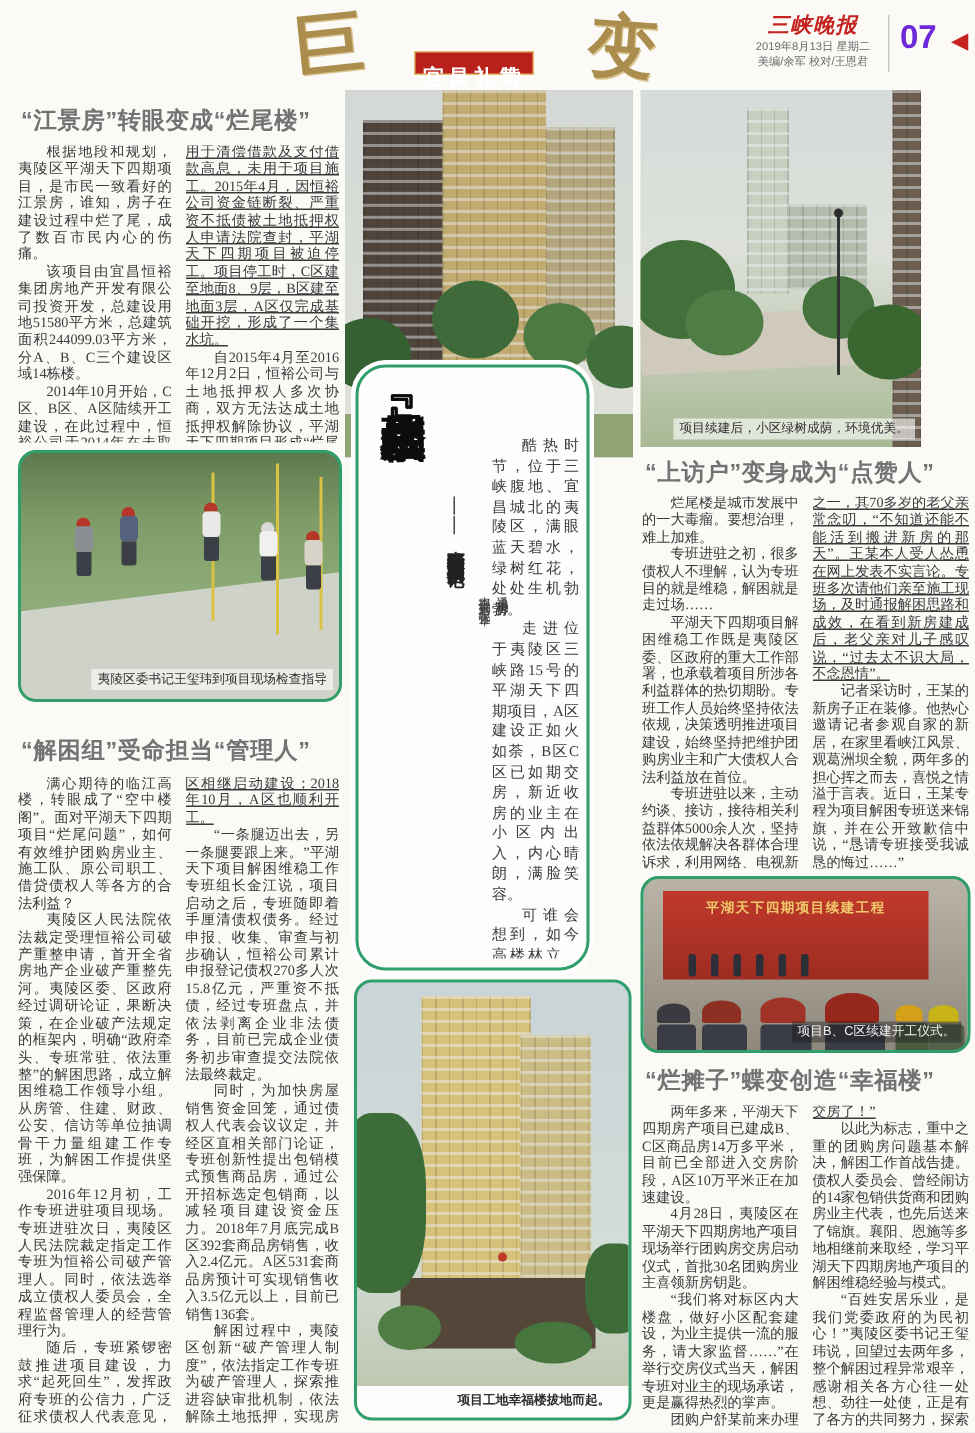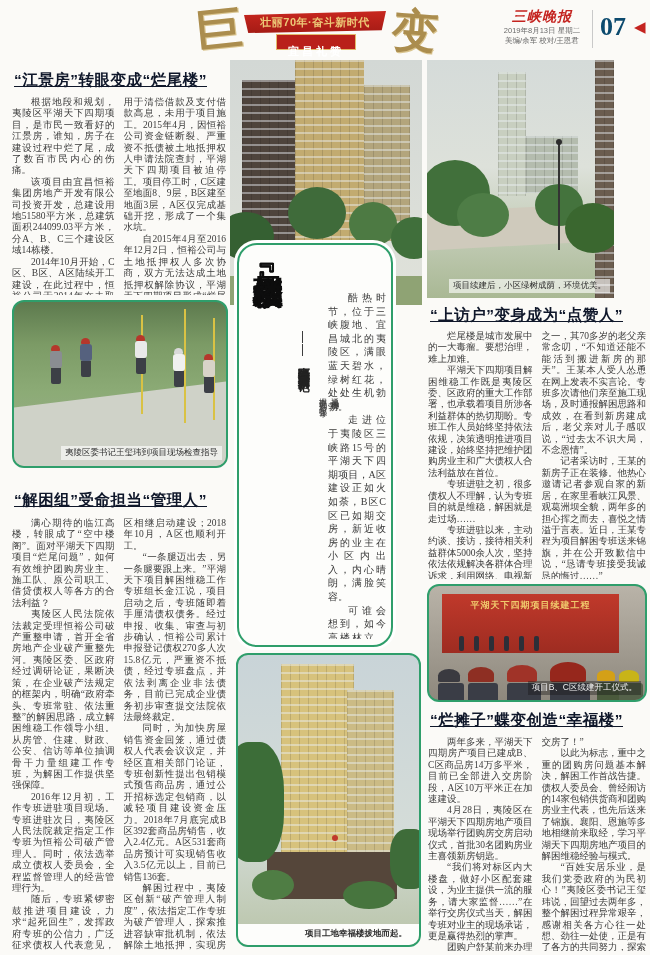--- a/index.html
+++ b/index.html
@@ -11,35 +11,35 @@
   .hdr{position:absolute;left:0;top:0;width:650px;height:60px;}
   .gold-char{position:absolute;font-family:"DejaVu Serif",serif;font-weight:bold;
              color:#ab8d4e;text-shadow:1px 1px 0 #d9c48f;font-size:46px;line-height:1;}
   .gc-l{left:196px;top:6px;transform:rotate(-6deg);}
   .gc-r{left:392px;top:8px;transform:rotate(4deg);}
   .ribbon{position:absolute;left:244px;top:11px;width:142px;height:22px;background:linear-gradient(180deg,#c8271f,#a51b15);
           clip-path:polygon(0 18%,100% 0,97% 88%,3% 100%);display:flex;align-items:center;justify-content:center;}
   .ribbon span{color:#ecc877;font-weight:bold;font-size:11px;letter-spacing:.5px;font-family:"Liberation Sans",sans-serif;}
   .ribbon-sub{position:absolute;left:276px;top:34px;width:80px;height:16px;background:#b9201a;border:1px solid #e3b96b;
               display:flex;align-items:center;justify-content:center;}
-  .ribbon-sub span{color:#fff;font-size:11px;font-weight:bold;letter-spacing:3px;margin-top:19px;}
+  .ribbon-sub span{color:#fff;font-size:14px;font-weight:bold;letter-spacing:3px;margin-top:19px;}
   .mast{position:absolute;left:500px;top:8px;width:84px;text-align:center;}
   .mast .logo{color:#c4231f;font-weight:bold;font-size:14px;font-style:italic;letter-spacing:1px;}
   .mast .ln{color:#6b6b6b;font-size:7.5px;line-height:10px;white-space:nowrap;font-family:"Liberation Sans",sans-serif;}
   .hdr-div{position:absolute;left:592px;top:10px;width:1px;height:38px;background:#c9c9c9;}
-  .pgnum{position:absolute;left:600px;top:12px;font-size:26px;font-weight:bold;color:#0c4a6e;font-family:Liberation Serif, serif;}
+  .pgnum{position:absolute;left:600px;top:12px;font-size:22px;font-weight:bold;color:#6d28d9;font-family:Liberation Sans, sans-serif;}
   .pgarrow{position:absolute;left:634px;top:18px;color:#c4231f;font-size:15px;}
 
   
   .atitle{position:absolute;font-family:"Liberation Sans",sans-serif;font-weight:bold;
-          font-size:15.5px;color:#0f172a;letter-spacing:.5px;white-space:nowrap;text-decoration:underline;}
+          font-size:15.5px;color:#737373;letter-spacing:.5px;white-space:nowrap;}
   .abody{position:absolute;display:flex;gap:9px;overflow:hidden;}
   .bcol{flex:1;text-align:justify;overflow:hidden;}
   .bcol p{font-size:9.5px;line-height:11.4px;color:#3a3a3a;text-indent:2em;margin:0;}
-  .flush p:first-child{text-indent:0;}
+  .flush p:first-child{text-indent:0;text-decoration:underline;}
 
   
   .photo{position:absolute;overflow:hidden;}
   .framed{border:2px solid #2f9e6b;border-radius:12px;}
   .cap{position:absolute;font-size:8.5px;color:#2e2e2e;background:rgba(255,255,255,.62);
        padding:1px 4px;white-space:nowrap;font-family:"Liberation Sans",sans-serif;}
   .cap-dark{background:rgba(20,20,20,.38);color:#f2f2f2;}
 
   
   .ph1{background:linear-gradient(180deg,#5d7a4e 0%,#7c9b66 26%,#8cab76 55%,#9fae92 100%);}
@@ -85,23 +85,20 @@
   .intro{position:absolute;right:5px;top:46px;width:58px;height:348px;overflow:hidden;text-align:justify;}
   .intro p{font-size:10px;line-height:13.6px;color:#3a3a3a;text-indent:2em;margin:0;}
 </style>
 </head>
 <body>
 
 <div class="page">
 
   <div class="hdr">
     <div class="gold-char gc-l">巨</div>
-    <div class="ribbon">
-      <span>壮丽70年·奋斗新时代</span>
-    </div>
     <div class="ribbon-sub">
       <span>宜昌礼赞</span>
     </div>
     <div class="gold-char gc-r">变</div>
     <div class="mast">
       <div class="logo">三峡晚报</div>
       <div class="ln">2019年8月13日 星期二</div>
       <div class="ln">美编/余军  校对/王恩君</div>
     </div>
     <div class="hdr-div"></div>
@@ -220,22 +217,22 @@
     <div class="tree" style="left:74%;top:60%;width:56px;height:50px;background:#3a672f;"></div>
     <div class="bld" style="left:70%;top:34%;width:2px;height:46%;background:#333;"></div>
     <div class="bld" style="left:69%;top:33%;width:6px;height:6px;border-radius:50%;background:#2d2d2d;"></div>
     <div class="cap" style="right:4px;bottom:5px;">项目续建后，小区绿树成荫，环境优美。</div>
   </div>
 
   <div class="atitle" style="left:430px;top:305px;">“上访户”变身成为“点赞人”</div>
   <div class="abody" style="left:428px;top:331px;width:218px;height:248px;">
     <div class="bcol">
         <p>烂尾楼是城市发展中的一大毒瘤。要想治理，难上加难。</p>
+        <p>专班进驻之初，很多债权人不理解，认为专班目的就是维稳，解困就是走过场……</p>
         <p>平湖天下四期项目解困维稳工作既是夷陵区委、区政府的重大工作部署，也承载着项目所涉各利益群体的热切期盼。专班工作人员始终坚持依法依规，决策透明推进项目建设，始终坚持把维护团购房业主和广大债权人合法利益放在首位。</p>
-        <p>专班进驻之初，很多债权人不理解，认为专班目的就是维稳，解困就是走过场……</p>
         <p>专班进驻以来，主动约谈、接访，接待相关利益群体5000余人次，坚持依法依规解决各群体合理诉求，利用网络、电视新闻等媒体和债权人会议通报工作进展情况，争取各方利益群体的理解和支持，将矛盾化解在专班解困一线。</p>
       </div>
     <div class="bcol flush">
         <p>之一，其70多岁的老父亲常念叨，“不知道还能不能活到搬进新房的那天”。王某本人受人怂恿在网上发表不实言论。专班多次请他们亲至施工现场，及时通报解困思路和成效，在看到新房建成后，老父亲对儿子感叹说，“过去太不识大局，不念恩情”。</p>
         <p>记者采访时，王某的新房子正在装修。他热心邀请记者参观自家的新居，在家里看峡江风景、观葛洲坝全貌，两年多的担心挥之而去，喜悦之情溢于言表。近日，王某专程为项目解困专班送来锦旗，并在公开致歉信中说，“恳请专班接受我诚恳的悔过……”</p>
       </div>
   </div>
 
   <div class="photo framed ph5" style="left:427px;top:584px;width:220px;height:118px;">
     <div class="backdrop">

